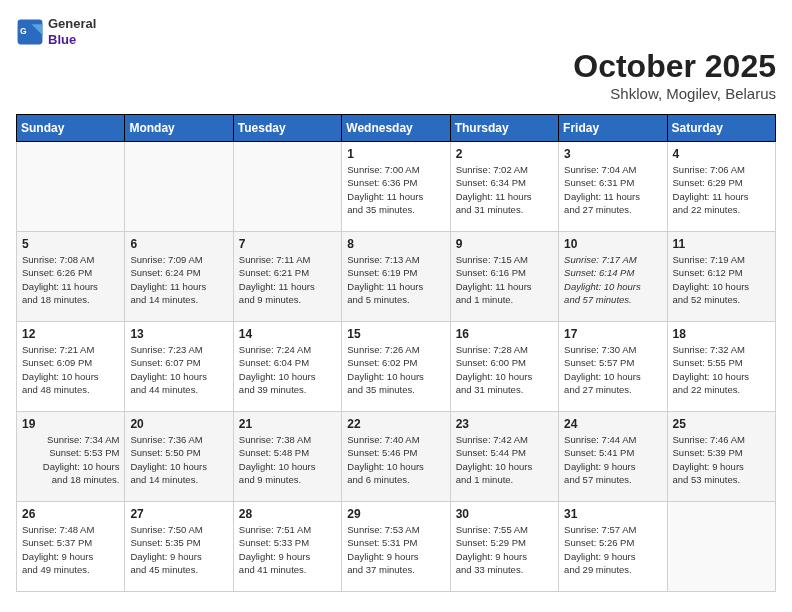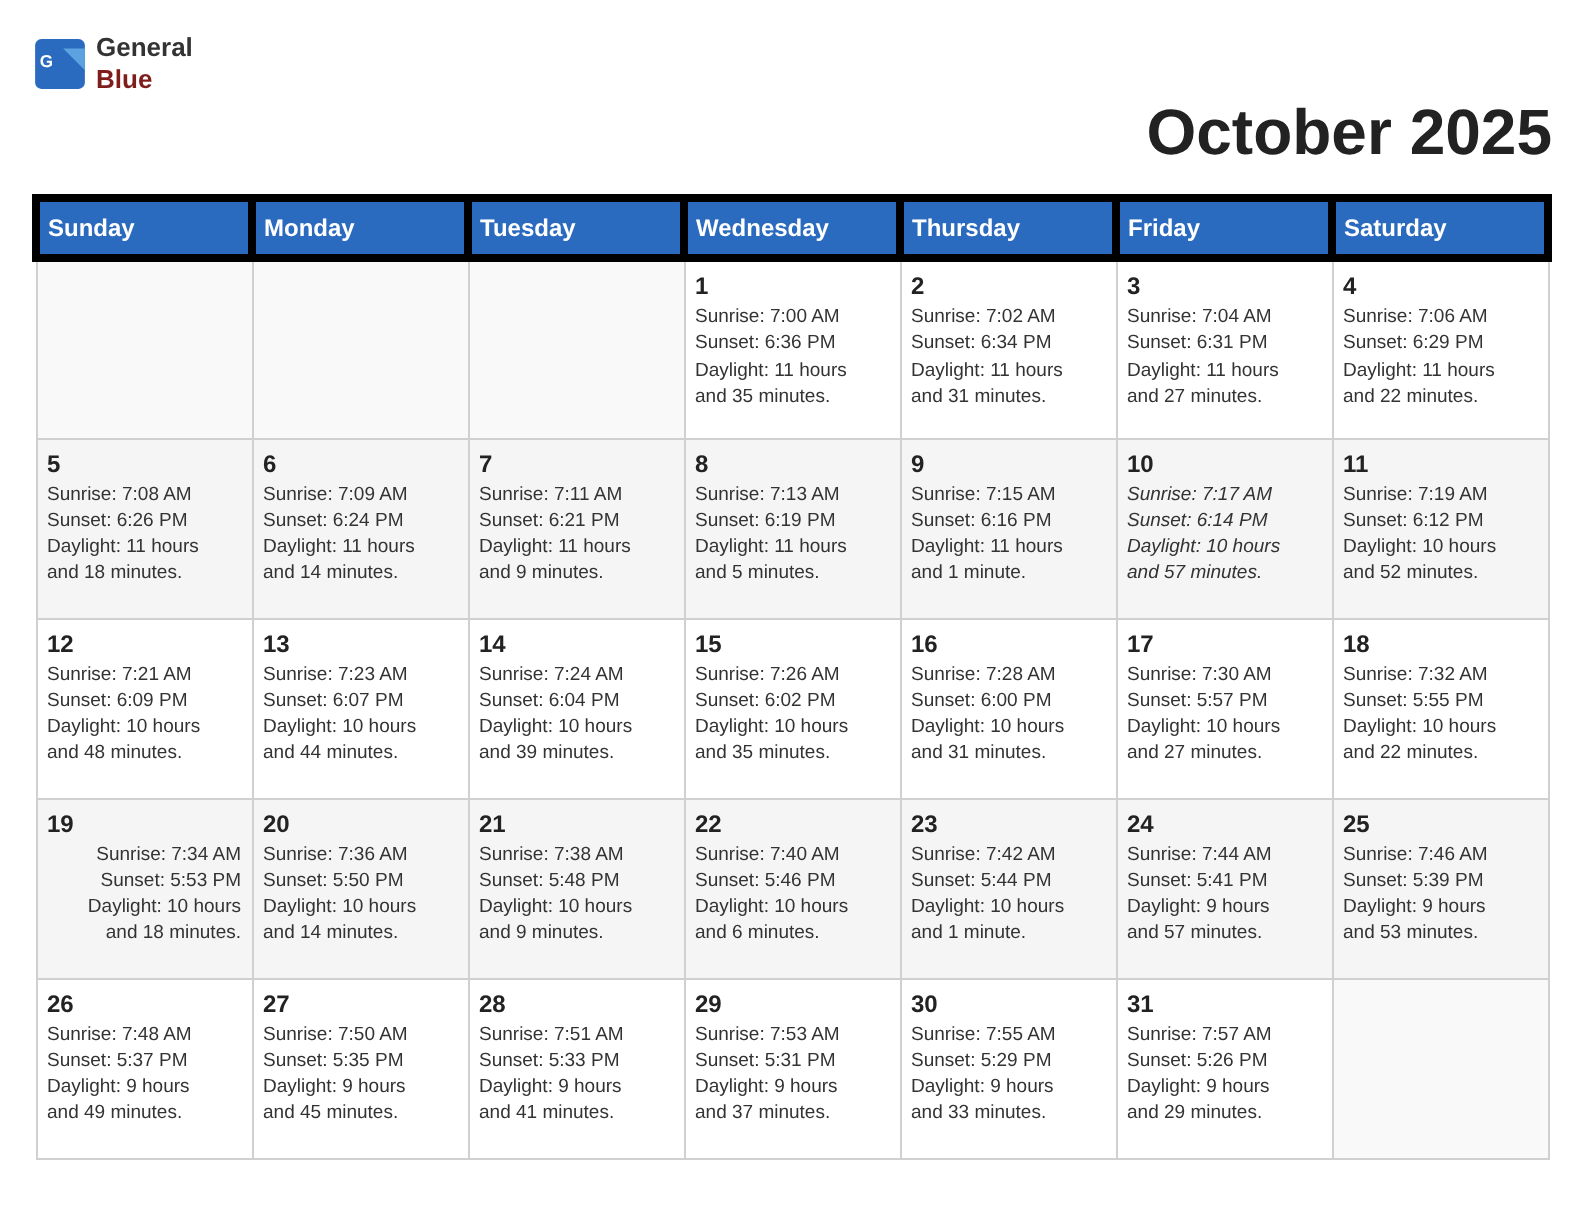--- a/index.html
+++ b/index.html
@@ -50,21 +50,21 @@
       border-collapse: collapse;
       table-layout: fixed;
     }
     thead tr th {
       background-color: #2a6bbf;
       color: #fff;
       font-size: 12px;
       font-weight: bold;
       padding: 6px 4px;
       text-align: left;
-      border: 4px solid #000000;
+      border: 1px solid #000000;
     }
     tbody tr td {
       vertical-align: top;
       border: 1px solid #d0d0d0;
       padding: 5px 5px 6px 5px;
       font-size: 10px;
       color: #222;
       height: 90px;
       background: #fff;
     }
@@ -91,25 +91,26 @@
 
 <div class="header">
   <div class="logo">
     <svg class="logo-icon" viewBox="0 0 36 36">
       <rect x="2" y="2" width="32" height="32" rx="4" fill="#2a6bbf"></rect>
       <text x="5" y="20" font-size="11" fill="white" font-weight="bold" font-family="Arial">G</text>
       <polygon points="20,8 34,8 34,22" fill="#5ba3e0"></polygon>
     </svg>
     <div class="logo-text">
       <div>General</div>
-      <div style="color:#7f1d1d;">Blue</div>
+      <div style="color:#4c1d95;">Blue</div>
     </div>
   </div>
   <div class="title-block">
     <h1>October 2025</h1>
+    <h2>Shklow, Mogilev, Belarus</h2>
   </div>
 </div>
 
 <table>
   <thead>
     <tr>
     <th>Sunday</th>
         <th>Monday</th>
         <th>Tuesday</th>
         <th>Wednesday</th>

